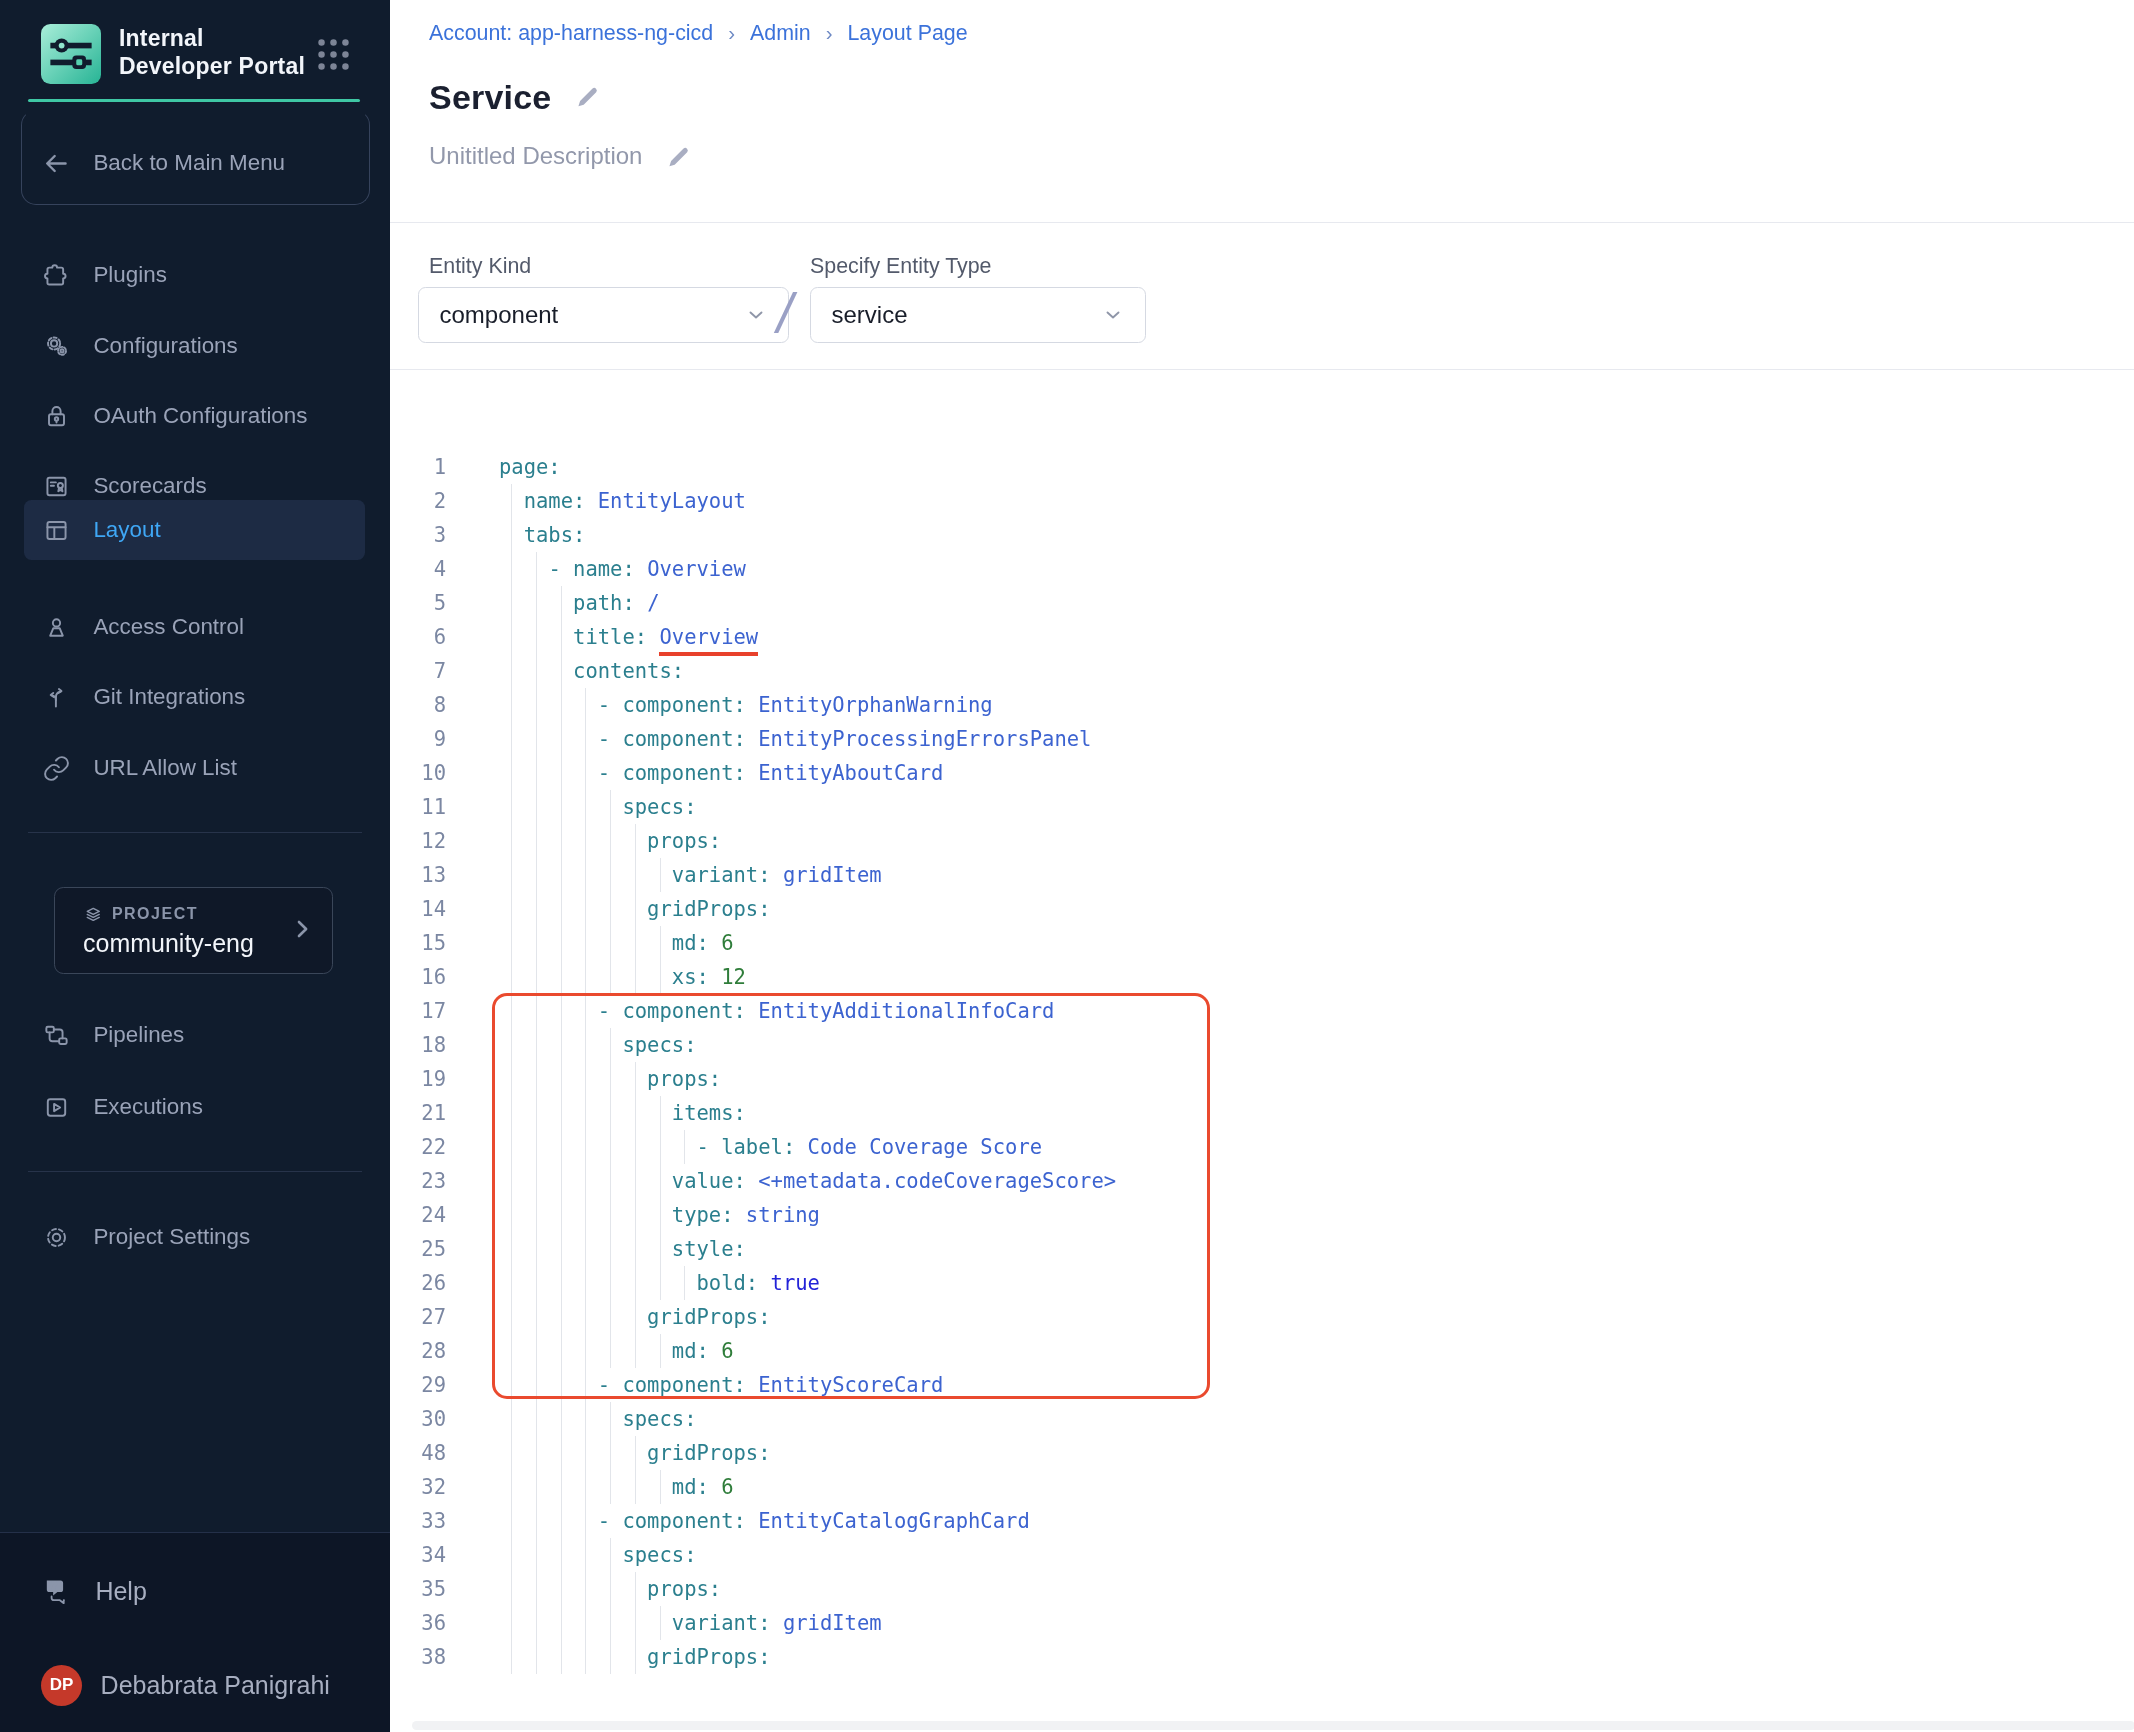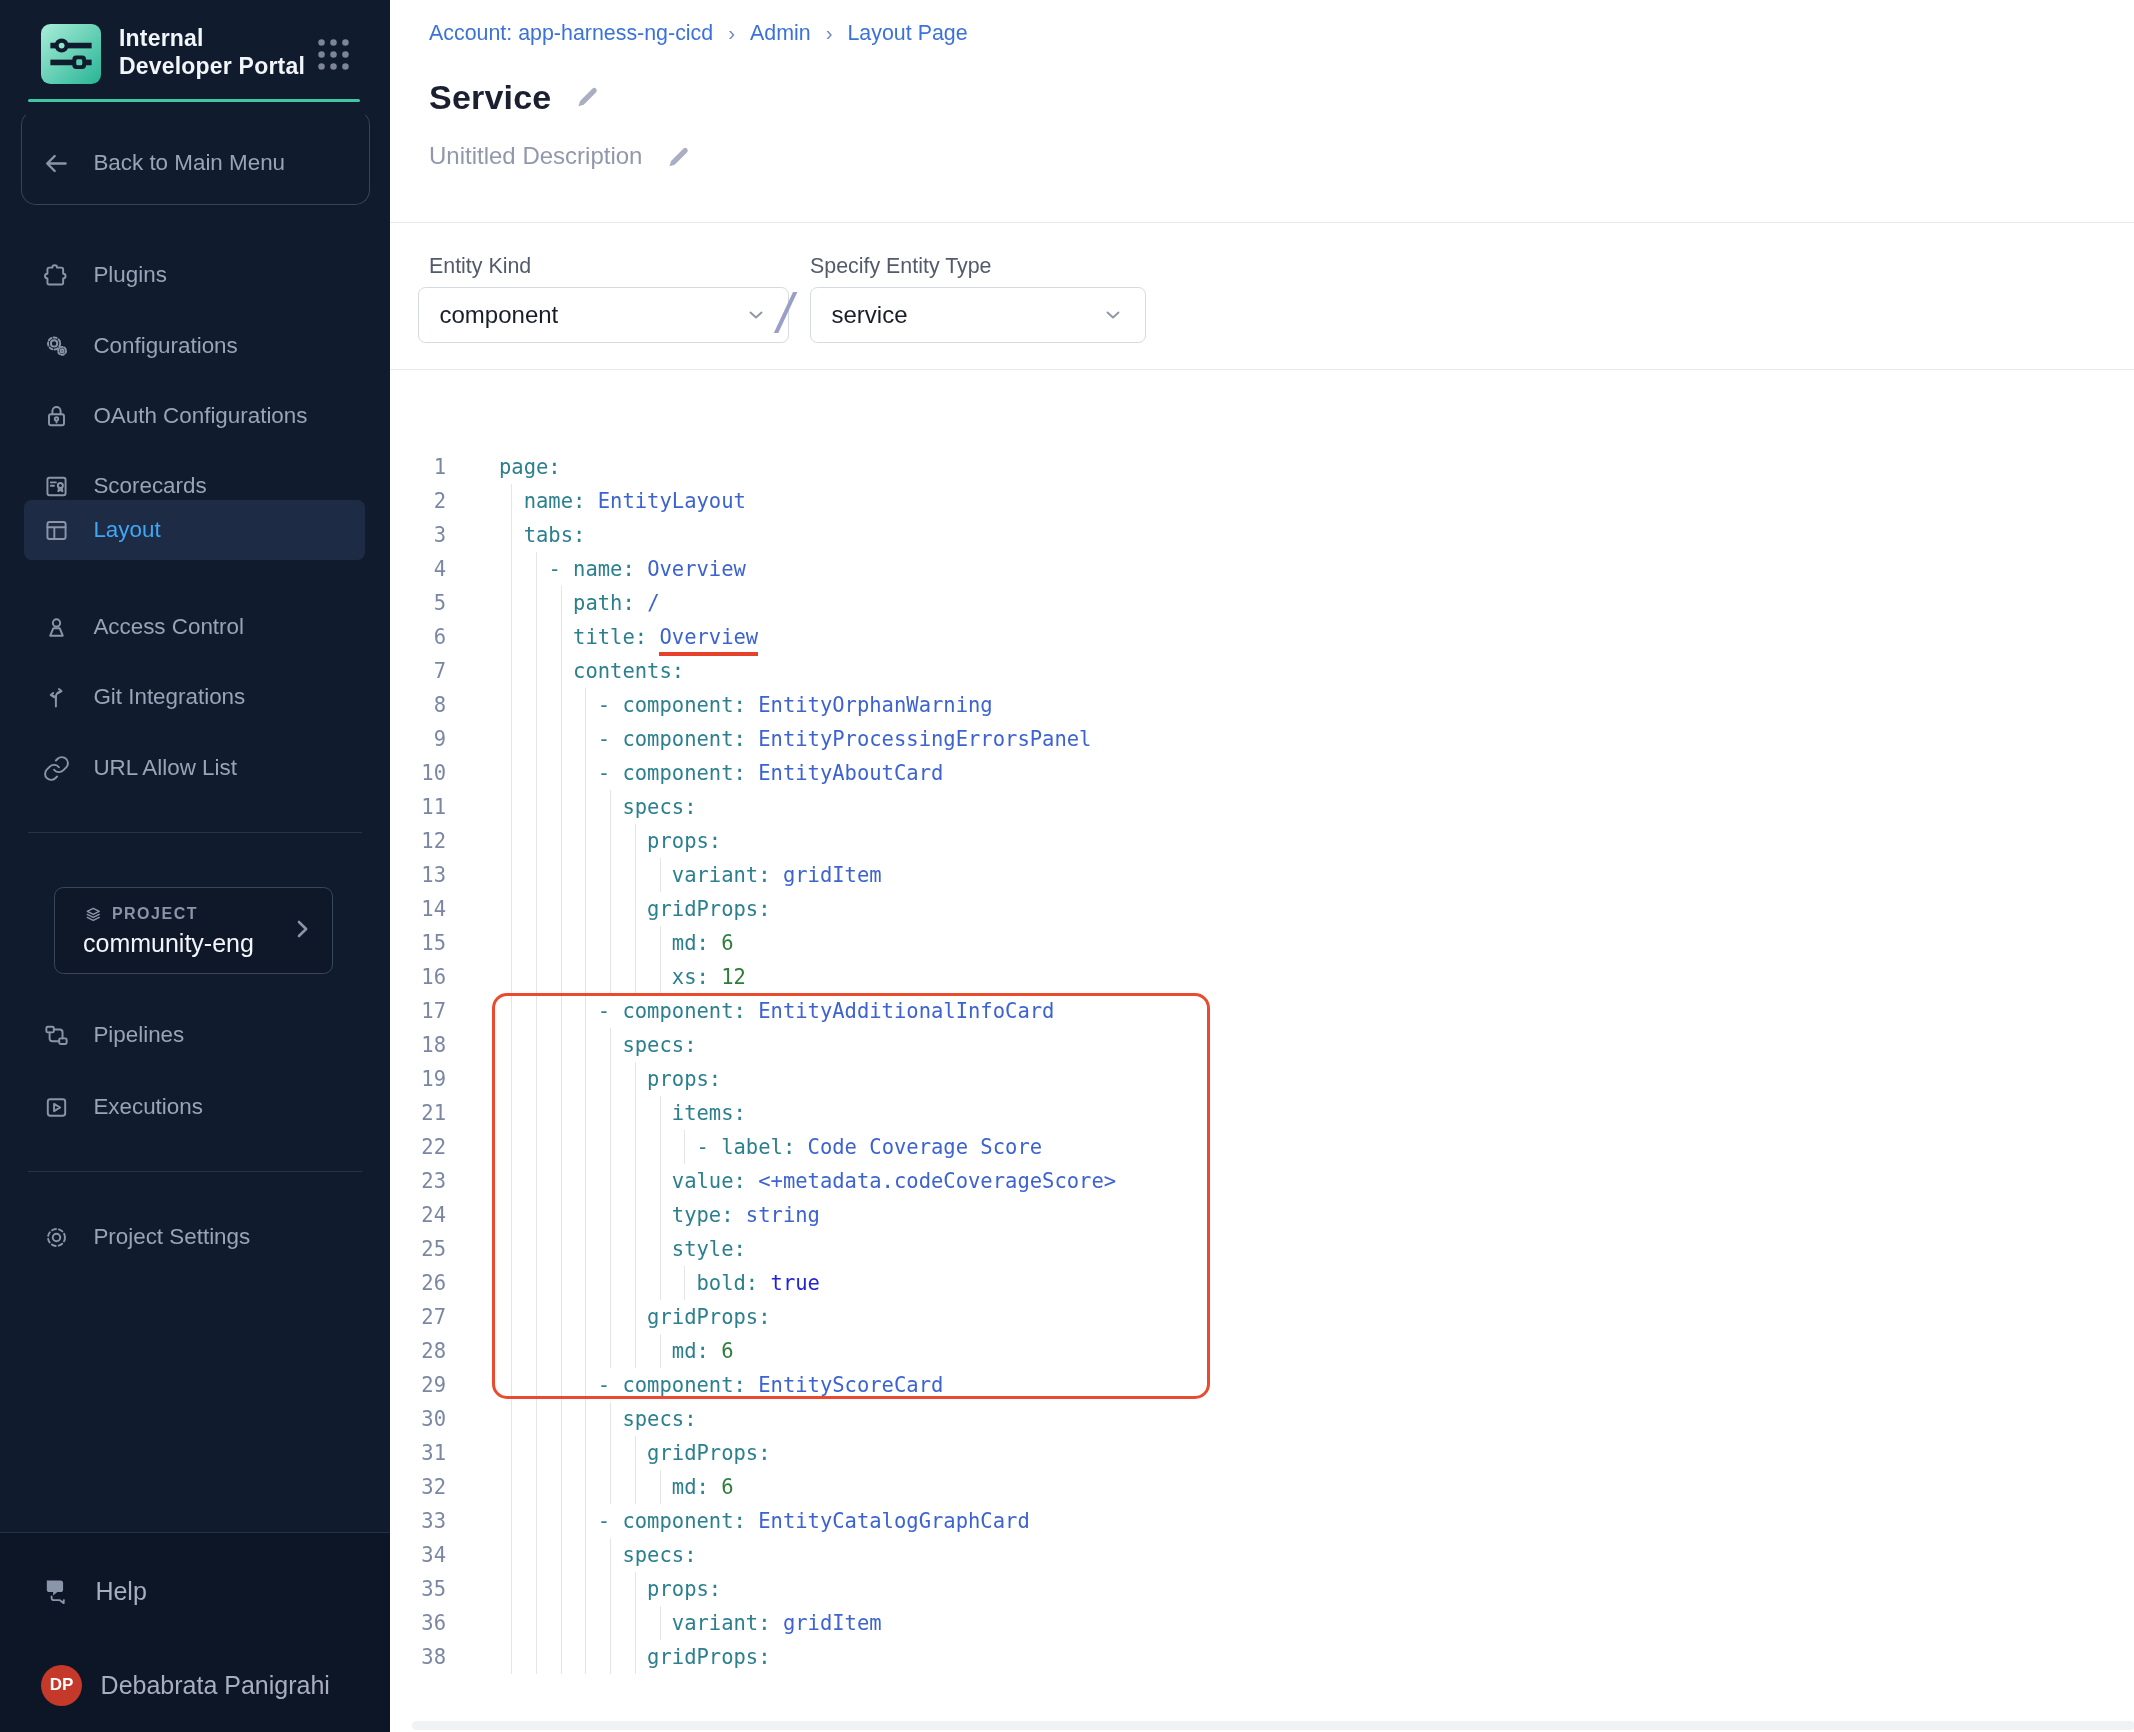--- a/index.html
+++ b/index.html
@@ -616,21 +616,21 @@
             <span class="ln">30</span>
             <span class="ct">          <span class="k">specs:</span></span>
           </div>
           <div class="code-row">
             <i class="guide" style="left:121px"></i>
             <i class="guide" style="left:146px"></i>
             <i class="guide" style="left:171px"></i>
             <i class="guide" style="left:195px"></i>
             <i class="guide" style="left:220px"></i>
             <i class="guide" style="left:245px"></i>
-            <span class="ln">31</span>
+            <span class="ln">48</span>
             <span class="ct">            <span class="k">gridProps:</span></span>
           </div>
           <div class="code-row">
             <i class="guide" style="left:121px"></i>
             <i class="guide" style="left:146px"></i>
             <i class="guide" style="left:171px"></i>
             <i class="guide" style="left:195px"></i>
             <i class="guide" style="left:220px"></i>
             <i class="guide" style="left:245px"></i>
             <i class="guide" style="left:270px"></i>

